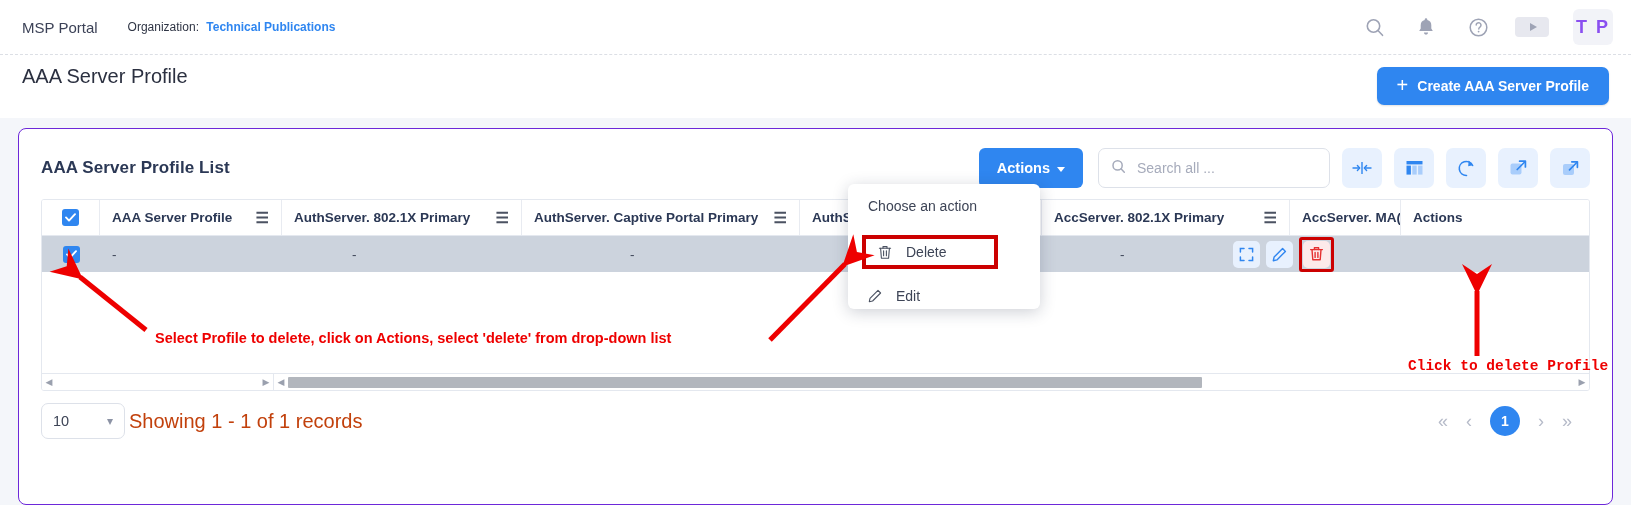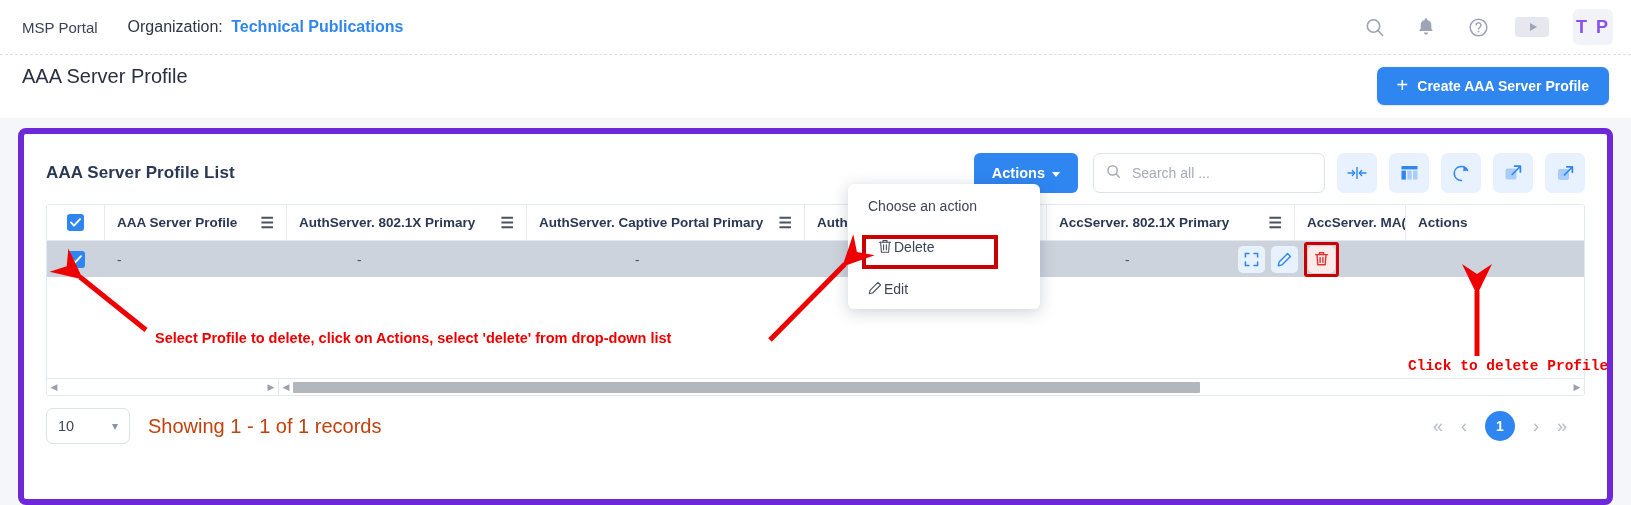--- a/index.html
+++ b/index.html
@@ -18,21 +18,21 @@
     display: flex;
     align-items: center;
     padding: 0 18px 0 22px;
     border-bottom: 1px dashed #dcdfe5;
     position: relative;
   }
   .topbar-left { display: flex; align-items: center; gap: 30px; }
   .msp-portal {
     font-size: 15px; color: #3c4257; font-weight: 400;
   }
-  .org-wrap { font-size: 16px; color: #2c3142; }
+  .org-wrap { font-size: 12px; color: #2c3142; }
   .org-label { color: #2f3545; }
   .org-value { color: #2f86f0; font-weight: 700; margin-left: 4px; }
   .topbar-right {
     margin-left: auto;
     display: flex; align-items: center; gap: 22px;
   }
   .ic-btn {
     width: 30px; height: 30px;
     display: flex; align-items: center; justify-content: center;
     color: #9ea3b5;
@@ -96,21 +96,21 @@
 
   
   .page-body {
     background: #f4f6fa;
     height: calc(505px - 55px - 63px);
     padding: 10px 18px 0 18px;
   }
   .card {
     background: #ffffff;
     border-radius: 8px;
-    border: 6px solid #6d28d9;
+    border: 1px solid #6d28d9;
     height: 100%;
     padding: 0 22px;
     position: relative;
   }
   .card-head {
     height: 70px;
     display: flex; align-items: center;
     padding-top: 8px;
   }
   .card-title {
@@ -245,21 +245,21 @@
   .sb-arrow {
     font-size: 9px; color: #9aa0ae; width: 14px; text-align: center;
   }
   .sb-track { flex: 1; height: 11px; }
   .sb-thumb { height: 11px; background: #b2b6bd; border-radius: 1px; }
 
   
   .card-foot {
     height: 60px;
     display: flex; align-items: center;
-    gap: 18px;
+    gap: 4px;
   }
   .page-size {
     width: 84px; height: 36px;
     border: 1px solid #dde1e9; border-radius: 7px;
     display: flex; align-items: center; justify-content: space-between;
     padding: 0 11px;
     font-size: 14.5px; color: #3d4456;
     cursor: pointer;
     background: #fff;
   }
@@ -293,21 +293,21 @@
     box-shadow: 0 3px 16px rgba(30,40,70,.22);
     z-index: 40;
     padding: 14px 0 0 0;
   }
   .dd-title {
     font-size: 14px; color: #3d4456;
     padding: 0 0 0 20px;
     margin-bottom: 21px;
   }
   .dd-item {
-    display: flex; align-items: flex-start; gap: 2px;
+    display: flex; align-items: center; gap: 14px;
     height: 30px; padding: 0 20px;
     font-size: 14px; color: #3d4456;
     cursor: pointer;
   }
   .dd-item.highlight {
     border: 4px solid #cc0000;
     margin: 0 42px 0 14px;
     padding: 0 0 0 12px;
     height: 34px;
     background: #fff;

